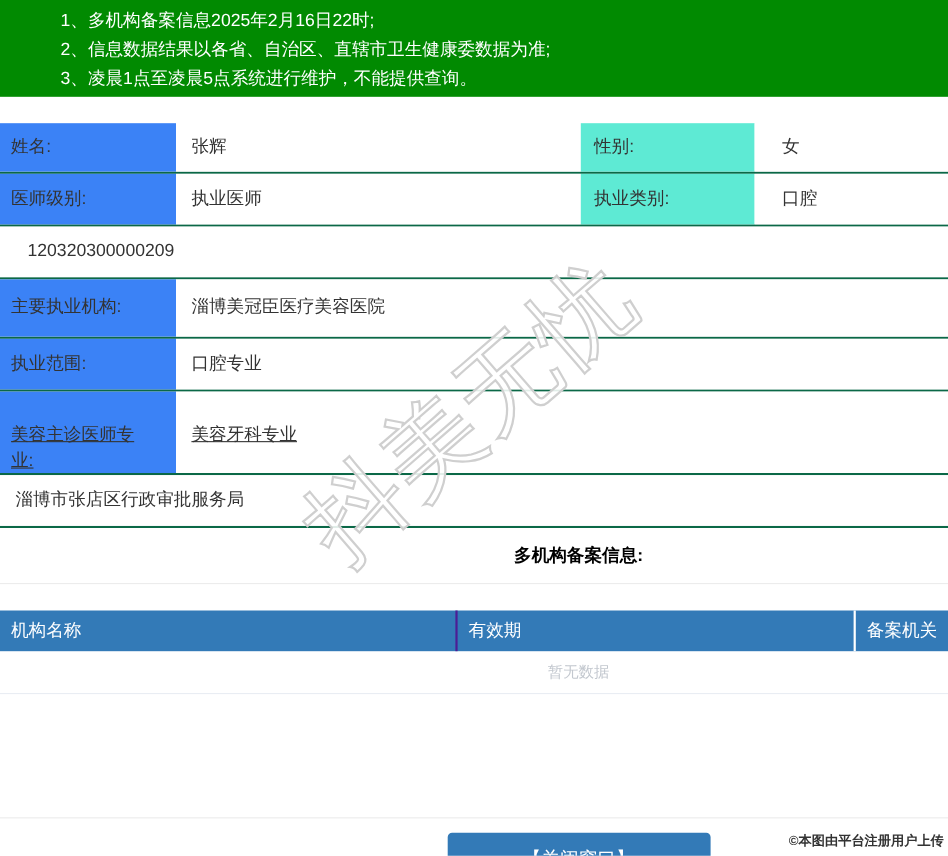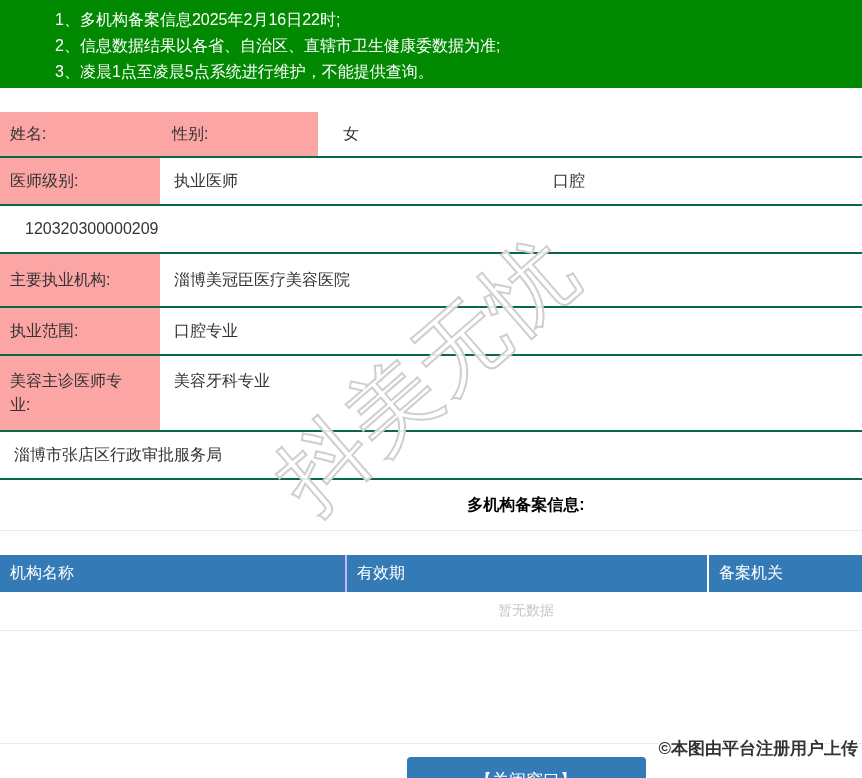--- a/index.html
+++ b/index.html
@@ -11,35 +11,35 @@
 
   
   .notice-bar{background:#018a01;height:88px;box-sizing:border-box;padding-top:7px;color:#fff;}
   .notice-line{line-height:26px;padding-left:55px;font-size:16px;white-space:nowrap;}
   .notice-line b{font-weight:normal;}
 
   
   .info-table{margin-top:24px;}
   .irow{display:flex;border-bottom:2px solid #0b6847;}
   .cell{box-sizing:border-box;font-size:16px;color:#333;display:flex;align-items:center;line-height:24px;}
-  .lab{background:#fca5a5;width:160px;padding:0 24px 0 10px;}
-  .lab2{width:158px;background:#fca5a5;padding-left:12px;}
+  .lab{background:#3b82f6;width:160px;padding:0 24px 0 10px;}
+  .lab2{width:158px;background:#5eead4;padding-left:12px;}
   .v1{width:368px;padding-left:14px;background:#fff;}
   .v2{flex:1;padding-left:25px;background:#fff;}
   .vfull{flex:1;padding-left:14px;background:#fff;}
   .h44{height:44px}.h46{height:46px}.h52{height:52px}.h74{height:74px}
-  .top{align-items:flex-start;padding-top:13px;}
+  .top{align-items:flex-start;padding-top:28px;text-decoration:underline;}
 
   .section-title{height:50px;box-sizing:border-box;padding-top:15px;text-align:center;
     font-size:16px;font-weight:bold;color:#000;}
   .hr{border-top:1px solid #ececec;}
 
   .bluehead{display:flex;background:#337ab7;height:37px;margin-top:24px;color:#fff;font-size:16px;}
   .bh{display:flex;align-items:center;padding-left:10px;box-sizing:border-box;}
-  .bh1{width:347px;border-right:2px solid #c4b5fd;}
+  .bh1{width:416px;border-right:2px solid #4c1d95;}
   .bh2{width:362px;border-right:2px solid #fff;}
   .bh3{flex:1;}
 
   .empty-row{height:38px;display:flex;align-items:center;justify-content:center;
     color:#c3c8cf;font-size:14px;border-bottom:1px solid #e9edf3;}
 
   .spacer{height:112px;}
 
   .button-row{display:flex;justify-content:center;padding-top:13px;}
   .close-btn{width:239px;height:46px;background:#337ab7;color:#fff;font-size:17px;
@@ -48,44 +48,46 @@
   
   .diag-watermark{
     position:absolute;left:147px;top:322px;width:560px;text-align:center;
     font-size:88px;line-height:1.2;letter-spacing:2px;z-index:5;pointer-events:none;
     transform:rotate(-41deg);color:rgba(255,255,255,0.88);
     -webkit-text-stroke:2px #cfcfcf;white-space:nowrap;
   }
 
   
   .copyright{
-    position:absolute;right:4px;bottom:18px;z-index:10;font-size:17px;font-weight:bold;color:#333;
+    position:absolute;right:4px;bottom:5px;z-index:10;font-size:12px;font-weight:bold;color:#333;
     text-shadow:-1px -1px 0 #fff,1px -1px 0 #fff,-1px 1px 0 #fff,1px 1px 0 #fff;
   }
 </style>
 </head>
 <body>
 
 <div class="page">
 
   <div class="notice-bar">
     <div class="notice-line"><span>1、</span><span>多机构备案信息</span><b>2025年2月16日22时</b><span>;</span></div>
     <div class="notice-line"><span>2、</span><span>信息数据结果以各省、自治区、直辖市卫生健康委数据为准;</span><b></b><span></span></div>
     <div class="notice-line"><span>3、</span><span></span><b>凌晨1点至凌晨5点</b><span>系统进行维护，不能提供查询。</span></div>
   </div>
 
   <div class="info-table">
     <div class="irow h44">
       <div class="cell lab">姓名:</div>
+      <div class="cell v1">张辉</div>
       <div class="cell lab2">性别:</div>
       <div class="cell v2">女</div>
     </div>
     <div class="irow h46">
       <div class="cell lab">医师级别:</div>
       <div class="cell v1">执业医师</div>
+      <div class="cell lab2">执业类别:</div>
       <div class="cell v2">口腔</div>
     </div>
     <div class="irow h46">
       <div class="cell v2">120320300000209</div>
     </div>
     <div class="irow h52">
       <div class="cell lab">主要执业机构:</div>
       <div class="cell vfull">淄博美冠臣医疗美容医院</div>
     </div>
     <div class="irow h46">

